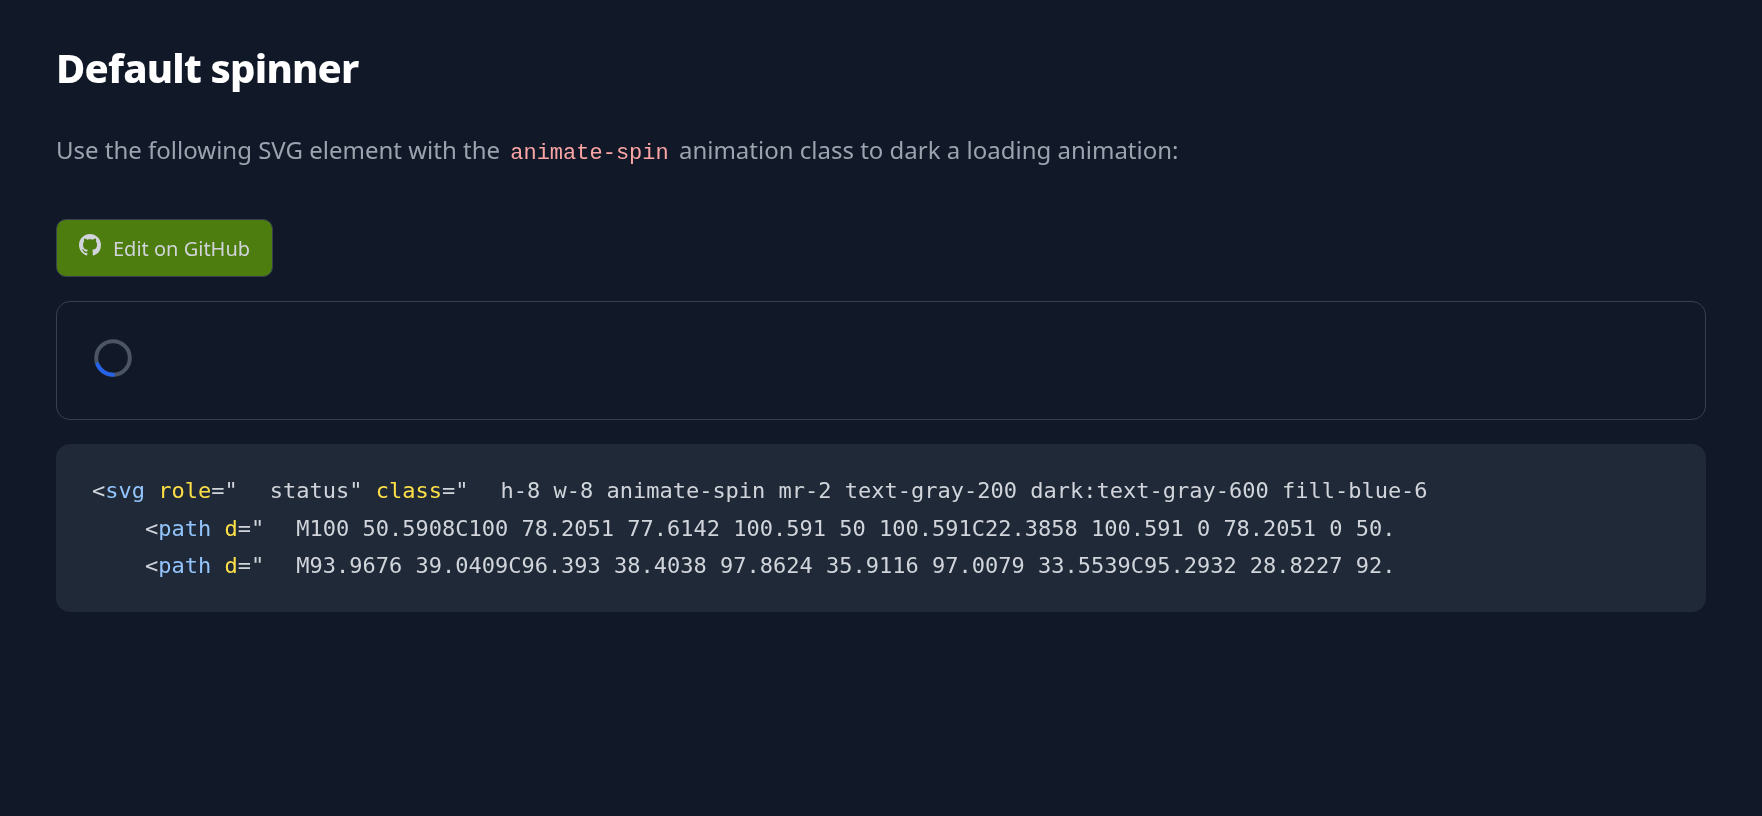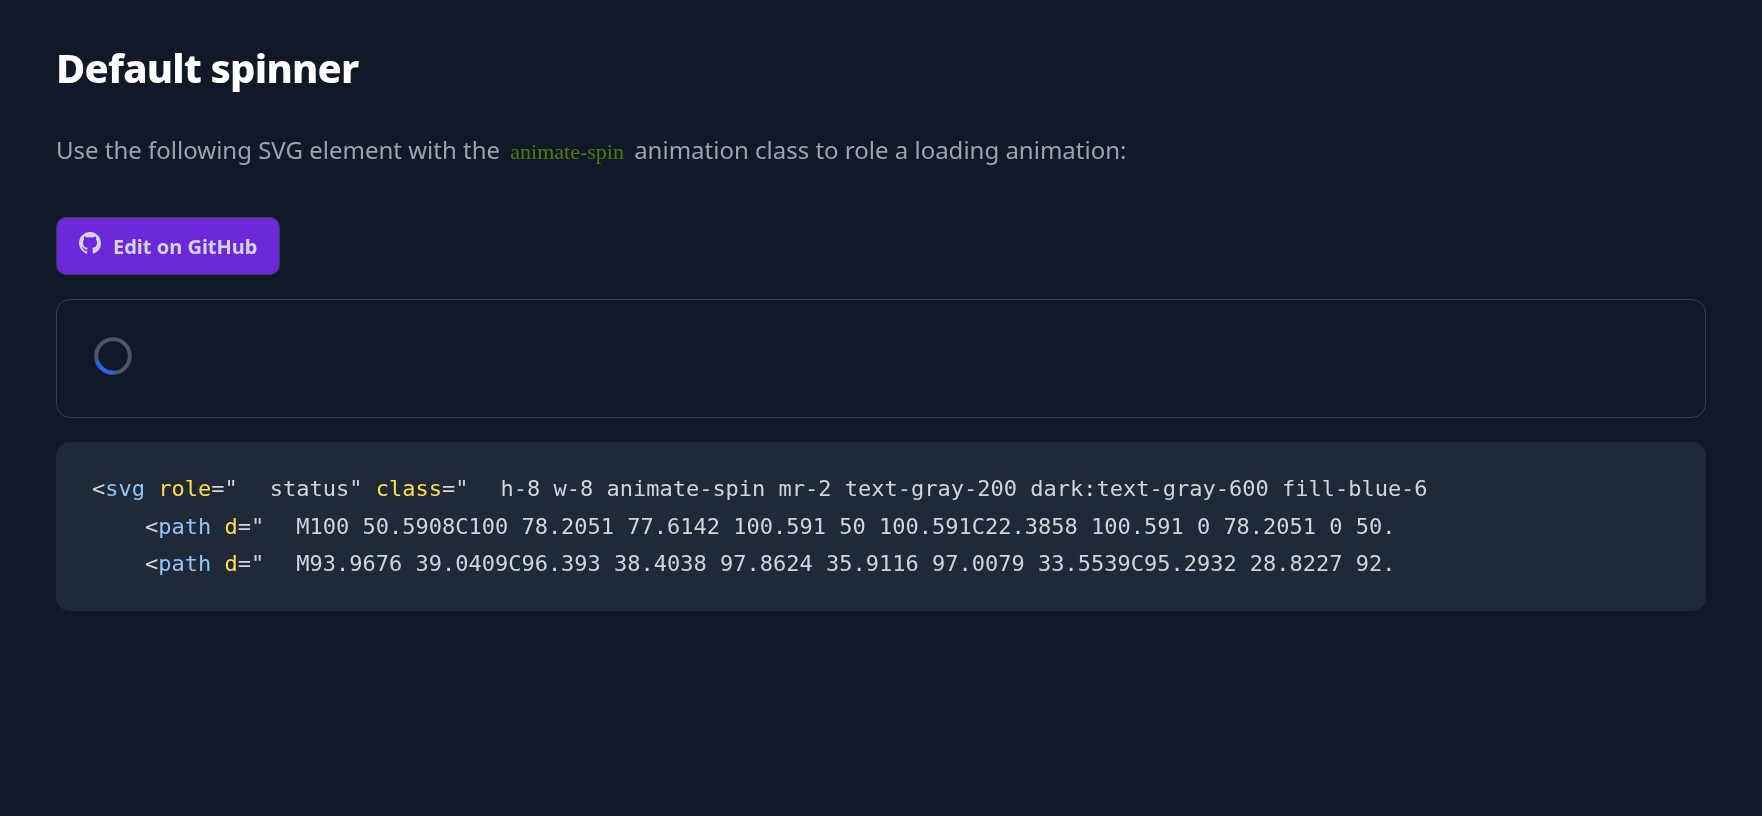--- a/index.html
+++ b/index.html
@@ -17,42 +17,42 @@
       margin-bottom: 36px;
       letter-spacing: -0.02em;
     }
     .description {
       font-size: 24px;
       color: #9ca3af;
       line-height: 1.6;
       margin-bottom: 48px;
     }
     .inline-code {
-      font-family: Liberation Serif, serif;
-      color: #4d7c0f;
+      font-family: Liberation Mono, monospace;
+      color: #fca5a5;
       font-size: 22px;
       padding: 0 4px;
     }
     .toolbar {
       display: flex;
       justify-content: space-between;
       align-items: center;
       margin-bottom: 24px;
     }
     .btn {
       display: inline-flex;
       align-items: center;
       gap: 12px;
-      background: #6d28d9;
+      background: #4d7c0f;
       border: 1px solid #374151;
       border-radius: 10px;
       padding: 14px 22px;
       color: #d1d5db;
       font-size: 20px;
-      font-weight: 700;
+      font-weight: 400;
       cursor: pointer;
       font-family: inherit;
     }
     .btn svg { width: 22px; height: 22px; }
     .preview-box {
       border: 1px solid #374151;
       border-radius: 14px;
       padding: 36px;
       margin-bottom: 24px;
       background: #111827;
@@ -81,21 +81,21 @@
     .attr { color: #fde047; }
     .str { color: #d1d5db; margin-left: 32px; }
     .ind { display:inline-block; }
   </style>
 </head>
 <body>
 
 <h2 class="heading">Default spinner</h2>
 
 <p class="description">
-  <span>Use the following SVG element with the </span><code class="inline-code">animate-spin</code><span> animation class to role a loading animation:</span>
+  <span>Use the following SVG element with the </span><code class="inline-code">animate-spin</code><span> animation class to dark a loading animation:</span>
 </p>
 
 <div class="toolbar">
   <button class="btn">
     <span>
       <svg viewBox="0 0 16 16" fill="currentColor">
           <path d="M8 0C3.58 0 0 3.58 0 8c0 3.54 2.29 6.53 5.47 7.59.4.07.55-.17.55-.38 0-.19-.01-.82-.01-1.49-2.01.37-2.53-.49-2.69-.94-.09-.23-.48-.94-.82-1.13-.28-.15-.68-.52-.01-.53.63-.01 1.08.58 1.23.82.72 1.21 1.87.87 2.33.66.07-.52.28-.87.51-1.07-1.78-.2-3.64-.89-3.64-3.95 0-.87.31-1.59.82-2.15-.08-.2-.36-1.02.08-2.12 0 0 .67-.21 2.2.82.64-.18 1.32-.27 2-.27.68 0 1.36.09 2 .27 1.53-1.04 2.2-.82 2.2-.82.44 1.1.16 1.92.08 2.12.51.56.82 1.27.82 2.15 0 3.07-1.87 3.75-3.65 3.95.29.25.54.73.54 1.48 0 1.07-.01 1.93-.01 2.2 0 .21.15.46.55.38A8.013 8.013 0 0016 8c0-4.42-3.58-8-8-8z"></path>
         </svg>
     </span>
     <span>Edit on GitHub</span>

